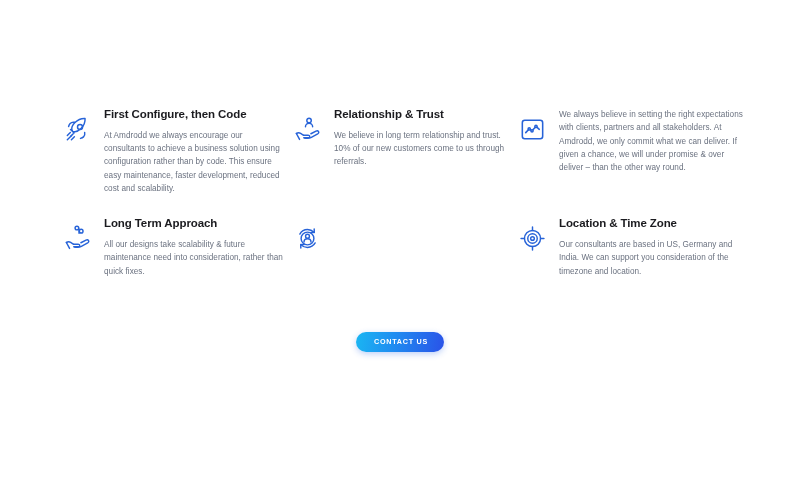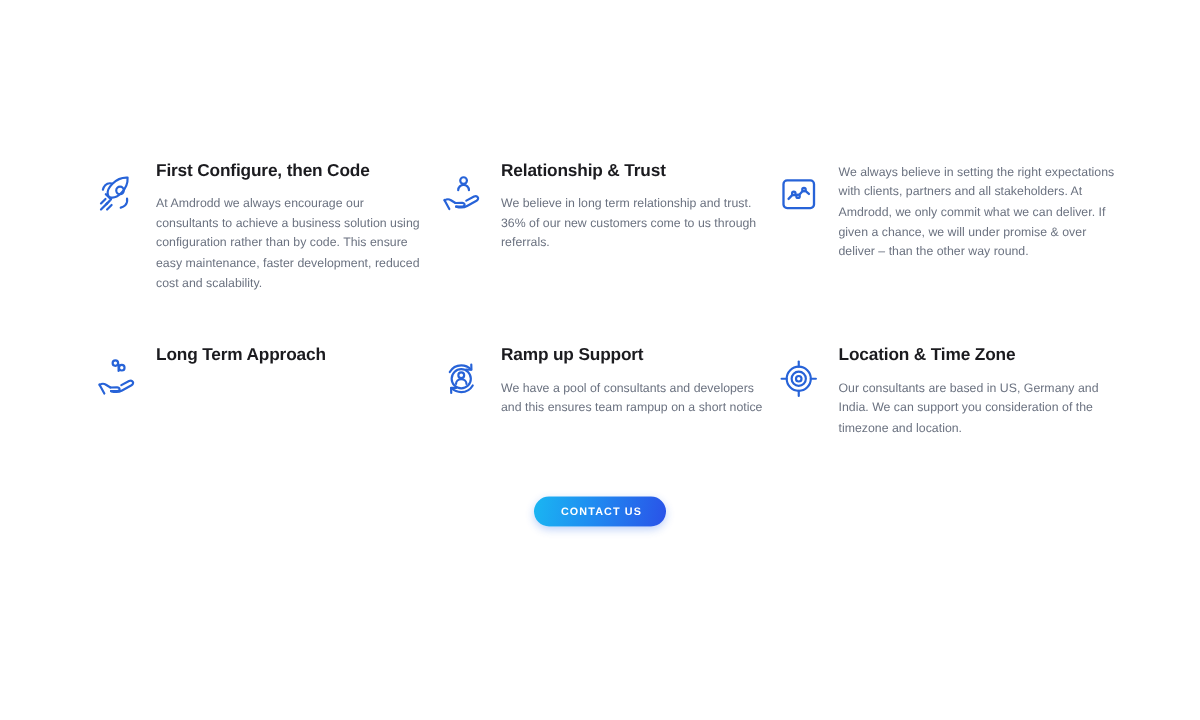--- a/index.html
+++ b/index.html
@@ -75,21 +75,21 @@
   .feature-text {
     font-size: 8.2px;
     line-height: 1.62;
     color: #6b7280;
     margin: 0;
     letter-spacing: 0.02px;
   }
 
   
   .features .feature.row2 {
-    margin-top: 24px;
+    margin-top: 10px;
   }
 
   
   .cta {
     position: absolute;
     left: 0;
     top: 316px;
     width: 800px;
     text-align: center;
   }
@@ -161,21 +161,21 @@
             <path d="M13.9 13.2c0-2.1 1.7-3.7 3.7-3.7s3.7 1.6 3.7 3.7"></path>
             <path d="M4.6 20.3c1.4-1.1 3-1 4.3-.2l3.1 1.9"></path>
             <path d="M12 22c1.6 0 3.1 0 4.4-.1 1.2-.1 1.9.5 1.9 1.3 0 .8-.7 1.3-1.7 1.3h-4.2"></path>
             <path d="M12.4 24.5c3 .9 5.4.8 7.6-.4l6.5-3.6c1-.6 1.4-1.6.9-2.4-.5-.8-1.6-1-2.6-.5l-5.3 2.8"></path>
             <path d="M4.4 19.9l3.4 6.3"></path>
           </g>
         </svg>
       </span>
       <div class="feature-body">
         <div class="feature-title">Relationship &amp; Trust</div>
-        <p class="feature-text">We believe in long term relationship and trust. 36% of our new customers come to us through referrals.</p>
+        <p class="feature-text">We believe in long term relationship and trust. 10% of our new customers come to us through referrals.</p>
       </div>
     </div>
 
     <div class="feature">
       <span class="feature-icon">
         <svg viewBox="0 0 32 32" fill="none" xmlns="http://www.w3.org/2000/svg">
           <g stroke="#2763d8" stroke-width="1.6" stroke-linecap="round" stroke-linejoin="round">
             <rect x="5.5" y="6.5" width="21" height="19" rx="2.5"></rect>
             <path d="M9 19.2l3.6-3.8 2.9 2 4.1-4.6 3.4 3"></path>
             <circle cx="12.6" cy="15.4" r="1.15" fill="#ffffff"></circle>
@@ -198,41 +198,38 @@
             <circle cx="19.8" cy="8.4" r="1.9"></circle>
             <path d="M4.6 20.3c1.4-1.1 3-1 4.3-.2l3.1 1.9"></path>
             <path d="M12 22c1.6 0 3.1 0 4.4-.1 1.2-.1 1.9.5 1.9 1.3 0 .8-.7 1.3-1.7 1.3h-4.2"></path>
             <path d="M12.4 24.5c3 .9 5.4.8 7.6-.4l6.5-3.6c1-.6 1.4-1.6.9-2.4-.5-.8-1.6-1-2.6-.5l-5.3 2.8"></path>
             <path d="M4.4 19.9l3.4 6.3"></path>
           </g>
         </svg>
       </span>
       <div class="feature-body">
         <div class="feature-title">Long Term Approach</div>
+        <p class="feature-text">All our designs take scalability &amp; future maintenance need into consideration, rather than quick fixes.</p>
       </div>
     </div>
 
     <div class="feature row2">
       <span class="feature-icon">
         <svg viewBox="0 0 32 32" fill="none" xmlns="http://www.w3.org/2000/svg">
           <g stroke="#2763d8" stroke-width="1.5" stroke-linecap="round" stroke-linejoin="round">
             <circle cx="16" cy="16" r="6.6"></circle>
             <circle cx="16" cy="13.6" r="2"></circle>
             <path d="M12.4 19.6c0-2 1.6-3.3 3.6-3.3s3.6 1.3 3.6 3.3"></path>
             <path d="M8.1 11.4A9.2 9.2 0 0 1 16 6.8c2.6 0 5 1.1 6.7 2.8"></path>
             <path d="M23.9 20.6A9.2 9.2 0 0 1 16 25.2c-2.6 0-5-1.1-6.7-2.8"></path>
             <path d="M22.9 6.2l.1 3.6-3.6-.1"></path>
             <path d="M9.1 25.8L9 22.2l3.6.1"></path>
           </g>
         </svg>
       </span>
-      <div class="feature-body">
-        <div class="feature-title">Ramp up Support</div>
-        <p class="feature-text">We have a pool of consultants and developers and this ensures team rampup on a short notice</p>
-      </div>
     </div>
 
     <div class="feature row2">
       <span class="feature-icon">
         <svg viewBox="0 0 32 32" fill="none" xmlns="http://www.w3.org/2000/svg">
           <g stroke="#2763d8" stroke-width="1.5" stroke-linecap="round" stroke-linejoin="round">
             <circle cx="16" cy="16" r="8.3"></circle>
             <circle cx="16" cy="16" r="4.9"></circle>
             <circle cx="16" cy="16" r="1.9"></circle>
             <path d="M16 4.2v3.5"></path>

